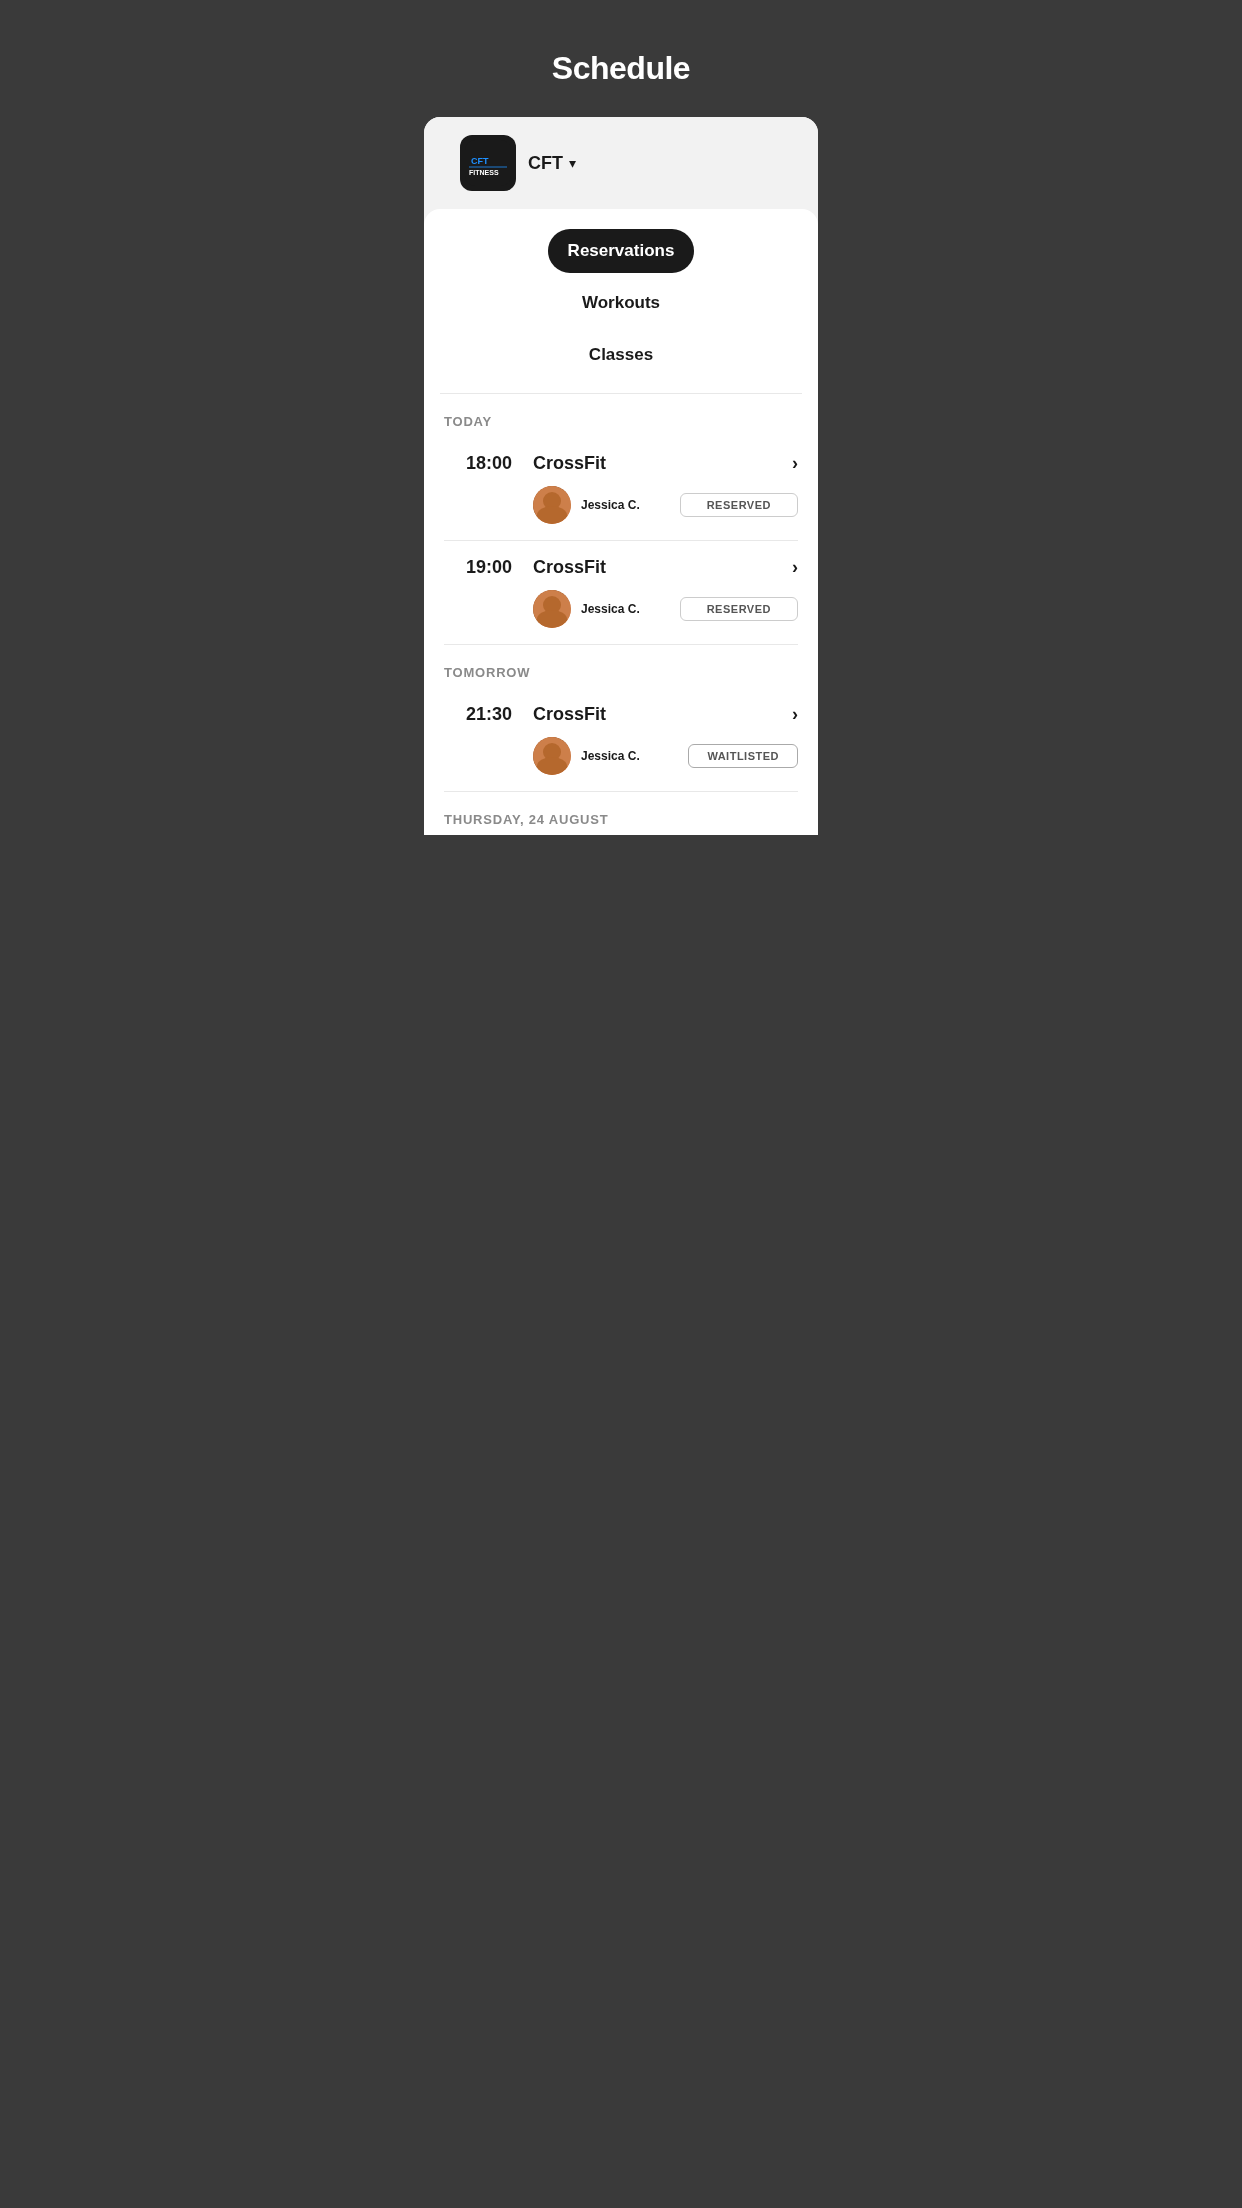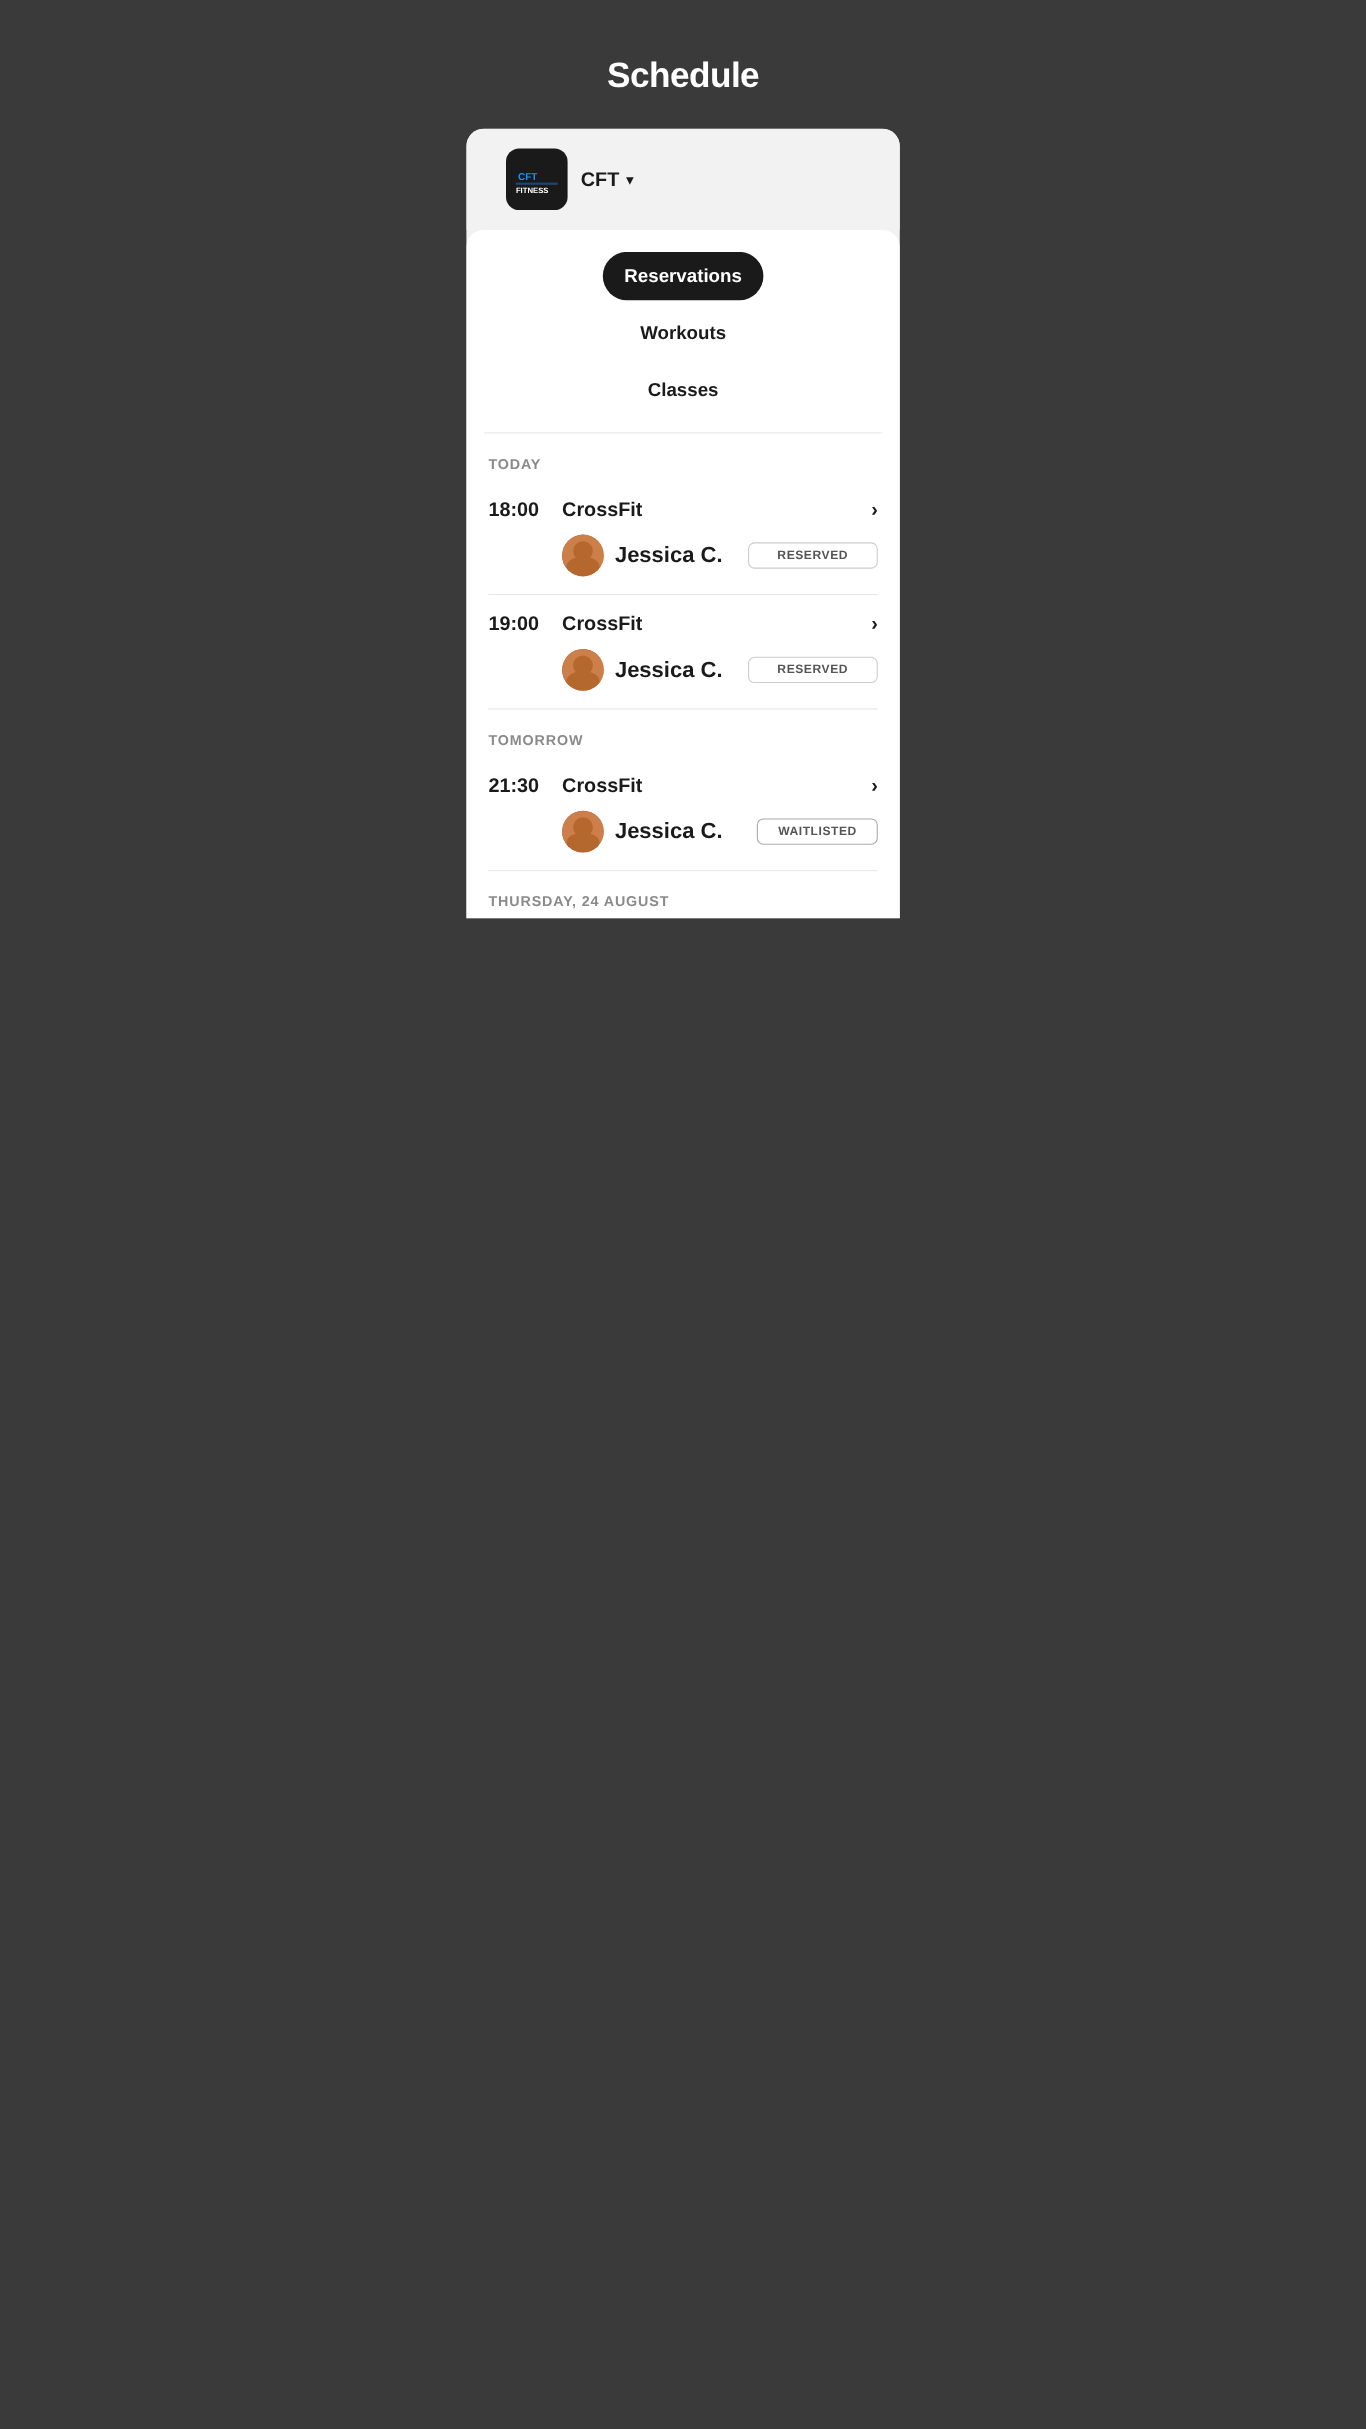--- a/index.html
+++ b/index.html
@@ -125,20 +125,21 @@
       color: #8a8a8a;
       font-size: 13px;
       font-weight: 600;
       letter-spacing: 0.8px;
       padding: 20px 20px 8px 20px;
       text-transform: uppercase;
     }
 
     .class-item {
       padding: 0 20px;
+      margin-left: 22px;
     }
 
     .class-row {
       display: flex;
       align-items: center;
       padding: 16px 0 4px 0;
       gap: 12px;
     }
 
     .class-time {
@@ -210,21 +211,21 @@
       bottom: 0;
       left: 50%;
       transform: translateX(-50%);
       width: 30px;
       height: 18px;
       background: #b5682d;
       border-radius: 50% 50% 0 0;
     }
 
     .instructor-name {
-      font-size: 20px;
+      font-size: 12px;
       font-weight: 600;
       color: #1a1a1a;
       flex: 1;
     }
 
     .status-badge {
       border: 1.5px solid #cccccc;
       border-radius: 6px;
       padding: 5px 26px;
       font-size: 11px;

